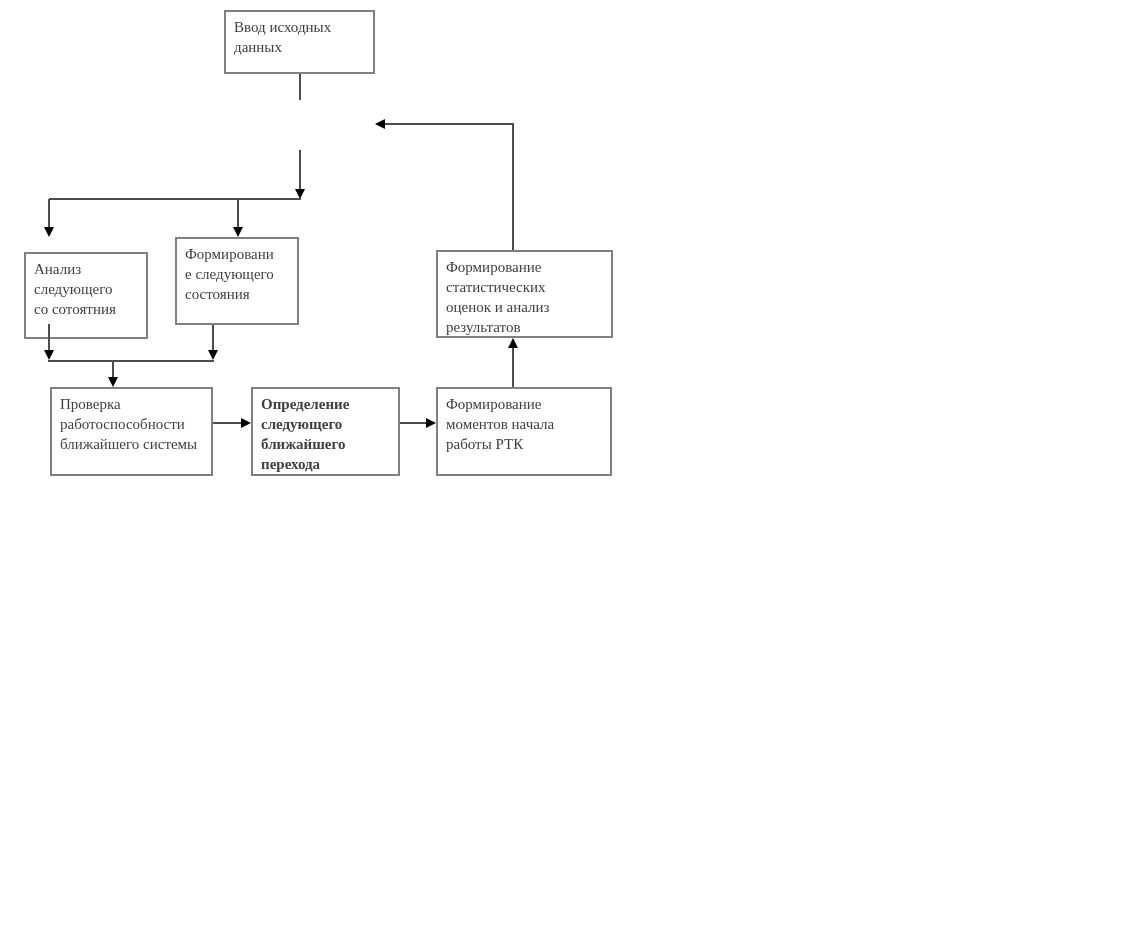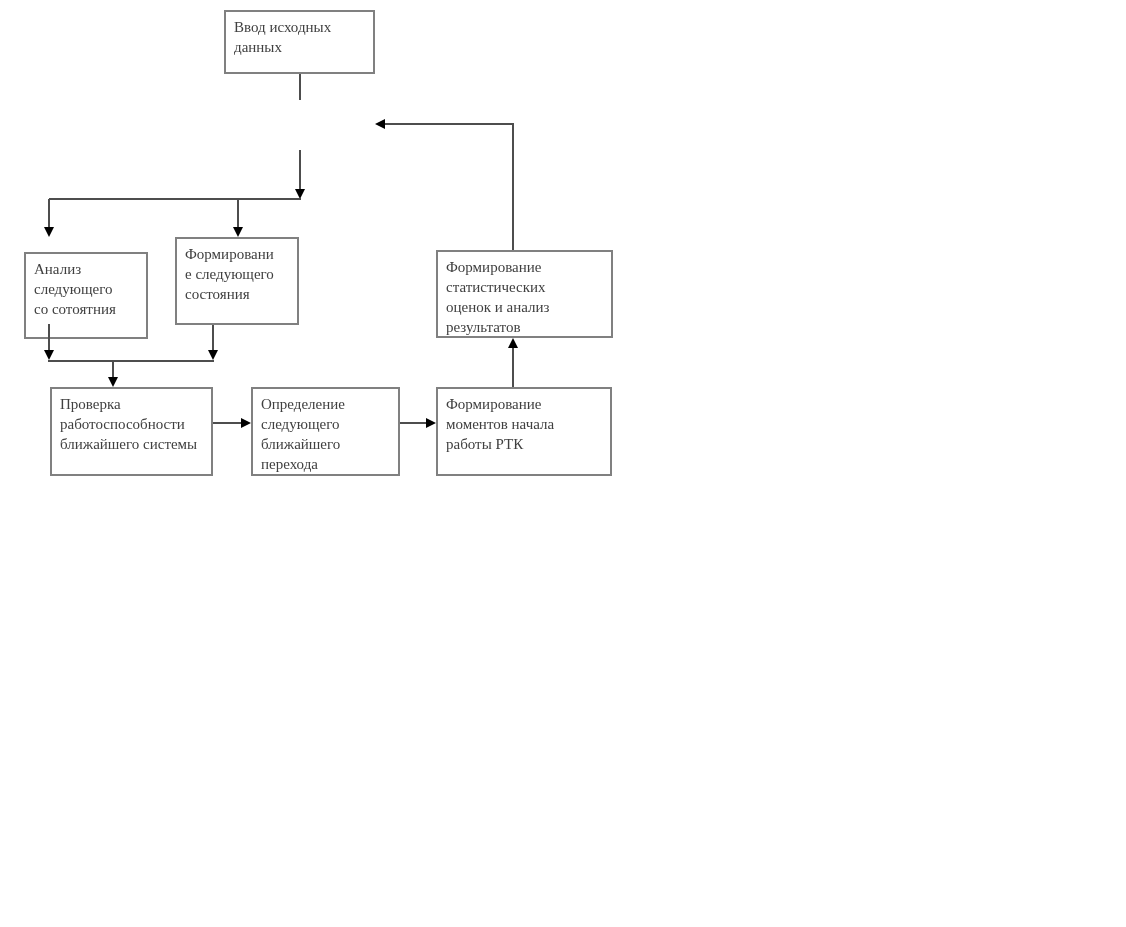--- a/index.html
+++ b/index.html
@@ -77,21 +77,21 @@
 
   <div class="node" style="left:436px; top:250px; width:177px; height:88px;">Формирование
 статистических
 оценок и анализ
 результатов</div>
 
   <div class="node" style="left:50px; top:387px; width:163px; height:89px;">Проверка
 работоспособности
 ближайшего системы</div>
 
-  <div class="node" style="left:251px; top:387px; width:149px; height:89px;">Определение
+  <div class="node" style="left:251px; top:387px; width:149px; height:89px;font-weight:bold;">Определение
 следующего
 ближайшего
 перехода</div>
 
   <div class="node" style="left:436px; top:387px; width:176px; height:89px;">Формирование
 моментов начала
 работы РТК</div>
 
   <div class="vline" style="left:299px; top:74px; height:26px;"></div>
 

